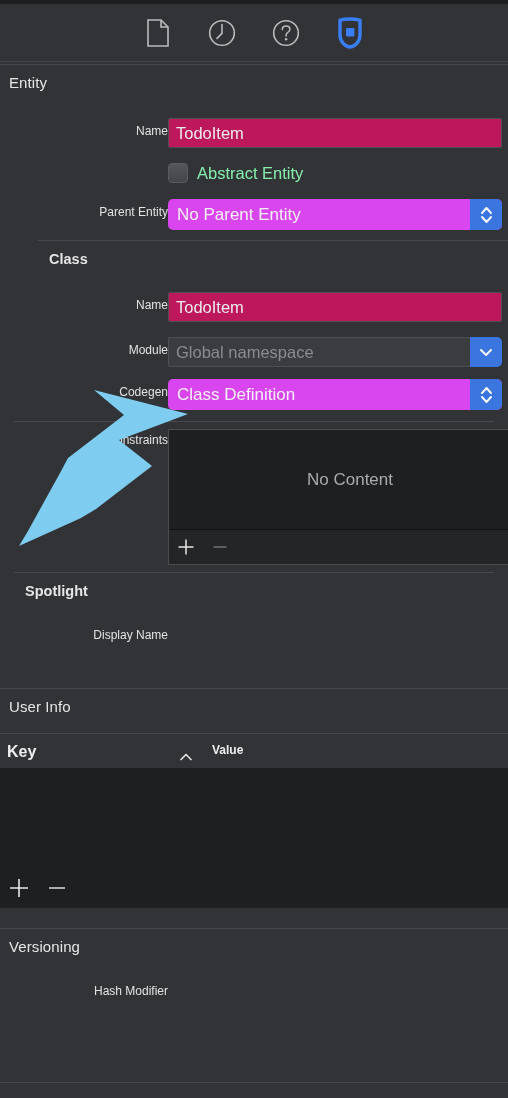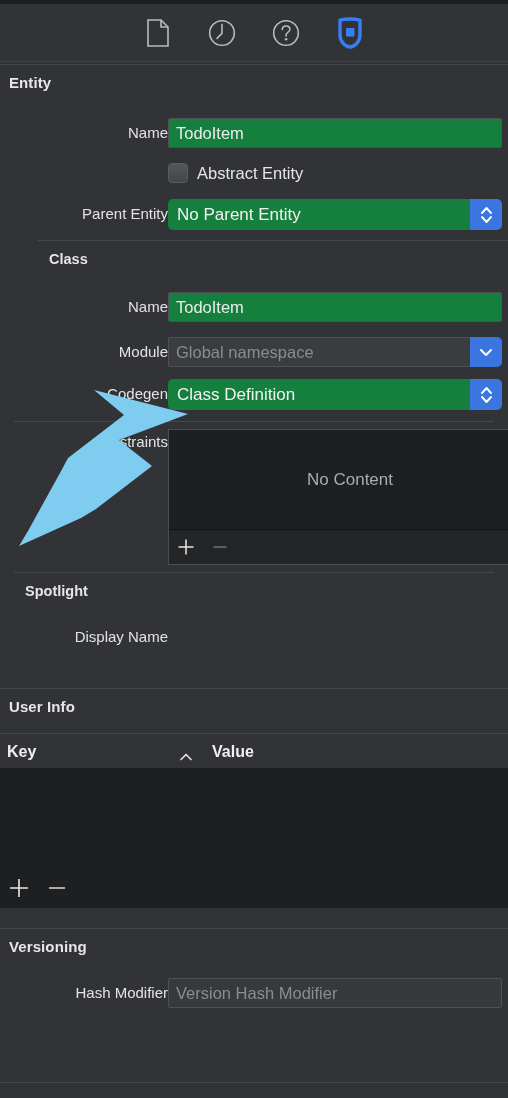--- a/index.html
+++ b/index.html
@@ -49,21 +49,21 @@
     cursor: default;
   }
   .tb-icon svg { display: block; }
 
   
   .sect-header {
     position: absolute;
     left: 0;
     width: 508px;
     font-size: 15px;
-    font-weight: bold;
+    font-weight: normal;
     color: #e6e6e6;
     letter-spacing: 0.1px;
   }
   .sect-header.top-rule::before {
     content: "";
     position: absolute;
     left: 0; top: 0;
     width: 508px; height: 1px;
     background: #45474a;
   }
@@ -100,32 +100,32 @@
     height: 1px;
     background: #46484b;
   }
 
   
   .row { position: absolute; left: 0; width: 508px; }
   .rlabel {
     position: absolute;
     right: 340px;
     text-align: right;
-    font-size: 15px;
+    font-size: 12px;
     color: #e3e3e3;
     white-space: nowrap;
   }
 
   
   .field {
     position: absolute;
     left: 168px;
     width: 334px;
     height: 30px;
-    background: #15803d;
+    background: #be185d;
     border: 1px solid #4e5053;
     border-radius: 2px;
     box-sizing: border-box;
     font-size: 16.5px;
     color: #ececec;
     display: flex;
     align-items: center;
     padding-left: 7px;
     cursor: text;
   }
@@ -165,21 +165,21 @@
     align-items: center;
     justify-content: center;
   }
 
   
   .popup {
     position: absolute;
     left: 168px;
     width: 334px;
     height: 31px;
-    background: #15803d;
+    background: #d946ef;
     border-radius: 5px;
     box-sizing: border-box;
     display: flex;
     align-items: center;
     padding-left: 9px;
     font-size: 17px;
     color: #f2f2f2;
     overflow: hidden;
   }
   .popup .pbtn {
@@ -195,21 +195,21 @@
 
   
   .cbx-row { position: absolute; left: 168px; display: flex; align-items: center; gap: 9px; }
   .cbx {
     width: 20px; height: 20px;
     background: linear-gradient(#545659, #434548);
     border: 1px solid #5a5c5f;
     border-radius: 4px;
     box-sizing: border-box;
   }
-  .cbx-label { font-size: 16.5px; color: #e5e5e5; }
+  .cbx-label { font-size: 16.5px; color: #86efac; }
 
   
   .tablewrap {
     position: absolute;
     box-sizing: border-box;
     border: 1px solid #4a4c4f;
     background: #1e1f21;
     overflow: hidden;
   }
   .tbl-body {
@@ -242,21 +242,21 @@
     position: absolute;
     left: 0;
     width: 508px;
     height: 38px;
     background: #313336;
     border-top: 1px solid #45474a;
     border-bottom: 1px solid #45474a;
     box-sizing: border-box;
   }
   .ui-head .k { position: absolute; left: 7px; top: 9px; font-size: 16px; font-weight: bold; color: #efefef; }
-  .ui-head .v { position: absolute; left: 212px; top: 9px; font-size: 16px; font-weight: bold; color: #efefef; }
+  .ui-head .v { position: absolute; left: 212px; top: 9px; font-size: 12px; font-weight: bold; color: #efefef; }
   .ui-head .sortcar { position: absolute; left: 178px; top: 14px; }
 
   .ui-body {
     position: absolute;
     left: 0;
     width: 508px;
     background: #1e1f21;
   }
   .ui-footer {
     position: absolute;
@@ -439,21 +439,20 @@
       </svg>
     </span>
   </div>
 
   <div class="sect-header top-rule" style="top:928px;height:38px;">
     <span class="lbl">Versioning</span>
   </div>
 
   <div class="row" style="top:978px;height:30px;">
     <span class="rlabel" style="top:6px;">Hash Modifier</span>
-    <div class="field placeholder nested">Version Hash Modifier</div>
   </div>
 
 
   <div class="rule-full" style="top:1082px;"></div>
 
   <svg class="annot" viewBox="0 0 508 1098">
     <g>
       <path d="M188 414 L119 440 L152 466 L96 509 L81 518 L19 546 L28 531 L60 473 L68 458 L124 415 L94 390 Z" fill="#7ecdf0"></path>
     </g>
   </svg>

